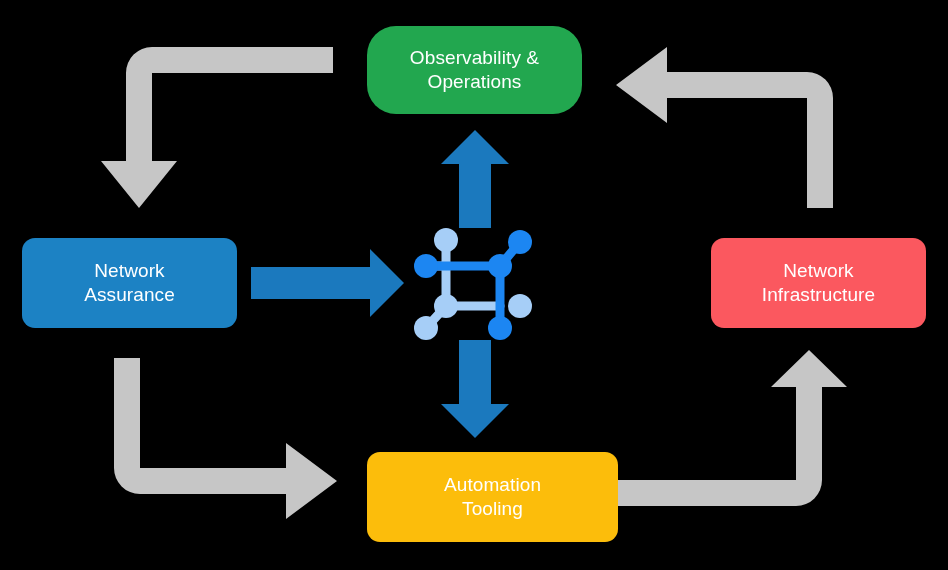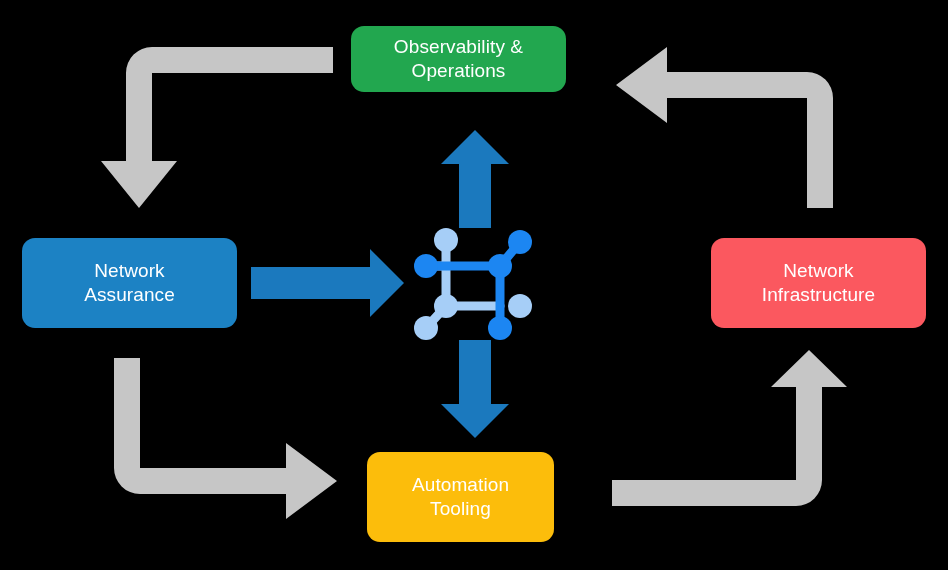--- a/index.html
+++ b/index.html
@@ -25,33 +25,34 @@
     color: #ffffff;
     font-size: 19px;
     line-height: 1.28;
     font-weight: 400;
     letter-spacing: 0.1px;
     box-sizing: border-box;
     padding: 4px 10px;
     user-select: none;
   }
   #box-observability {
-    left: 351px; top: 26px; width: 215px; height: 66px;
+    left: 367px; top: 26px; width: 215px; height: 88px;
     background: #22A74F;
+    border-radius: 29px;
   }
   #box-operations {
     left: 22px; top: 238px; width: 215px; height: 90px;
     background: #1C82C4;
   }
   #box-infrastructure {
     left: 711px; top: 238px; width: 215px; height: 90px;
     background: #FB585F;
   }
   #box-automation {
-    left: 367px; top: 452px; width: 187px; height: 90px;
+    left: 367px; top: 452px; width: 251px; height: 90px;
     background: #FCBD0B;
   }
   .svg-layer {
     position: absolute;
     left: 0; top: 0;
     width: 948px; height: 570px;
     pointer-events: none;
   }
   .hub-icon {
     position: absolute;

